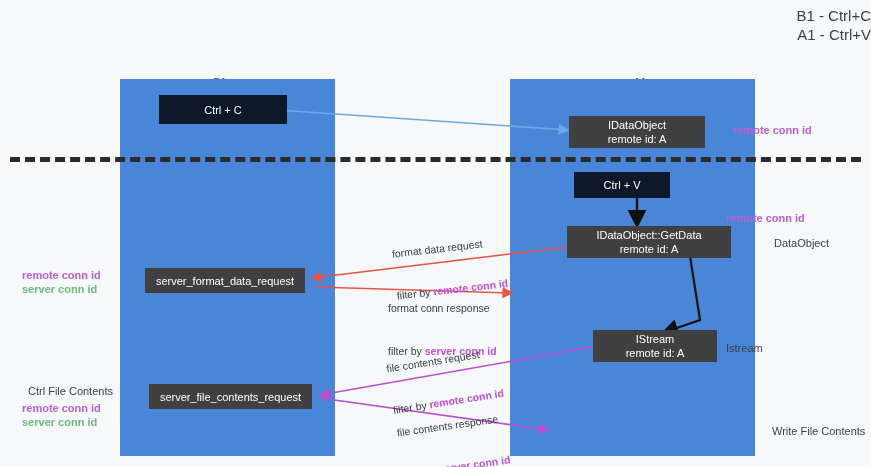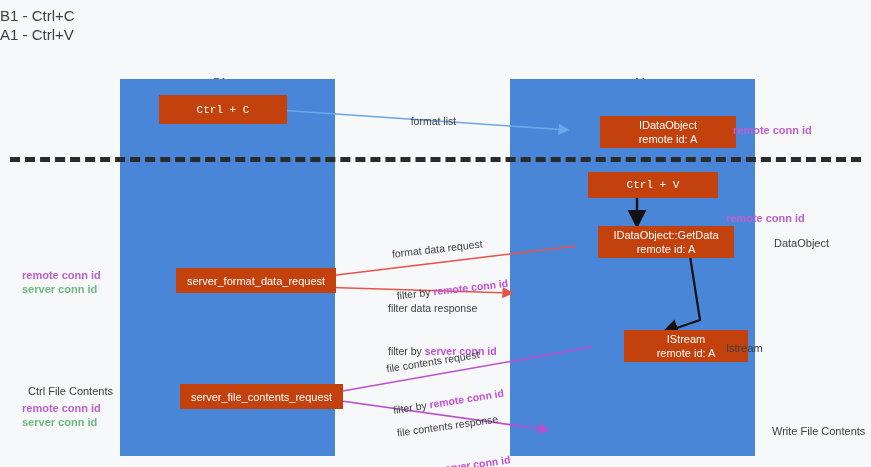--- a/index.html
+++ b/index.html
@@ -12,21 +12,21 @@
     width: 871px;
     height: 467px;
     background: #f7f8f9;
     font-family: "Liberation Sans", sans-serif;
     overflow: hidden;
   }
   .title {
     position: absolute;
     left: 0; top: 6px;
     width: 871px;
-    text-align: left;
+    text-align: right;
     font-size: 15px;
     color: #3c4043;
     line-height: 19px;
     white-space: pre;
   }
   .col-header {
     position: absolute;
     text-align: center;
     font-size: 11px;
     color: #3c4043;
@@ -43,22 +43,22 @@
     display: flex;
     flex-direction: column;
     align-items: center;
     justify-content: center;
     color: #ffffff;
     font-size: 11px;
     line-height: 14px;
     text-align: center;
     white-space: pre;
   }
-  .box-green { background: #c2410c; font-family: Liberation Mono, monospace; }
-  .box-orange { background: #c2410c; margin-left: 31px; }
+  .box-green { background: #0f172a; }
+  .box-orange { background: #404040; }
   .side-label {
     position: absolute;
     font-size: 11px;
     line-height: 14px;
     color: #3c4043;
     white-space: pre;
   }
   .conn-label {
     position: absolute;
     font-size: 11px;
@@ -147,25 +147,25 @@
 
   <div class="box box-green" style="left:159px; top:95px; width:128px; height:29px;">
     <div>Ctrl + C</div>
   </div>
 
   <div class="box box-orange" style="left:569px; top:116px; width:136px; height:32px;">
     <div>IDataObject</div>
     <div>remote id: A</div>
   </div>
 
-  <div class="box box-green" style="left:588px; top:172px; width:130px; height:26px;">
+  <div class="box box-green" style="left:574px; top:172px; width:96px; height:26px;">
     <div>Ctrl + V</div>
   </div>
 
-  <div class="box box-orange" style="left:567px; top:226px; width:136px; height:32px;">
+  <div class="box box-orange" style="left:567px; top:226px; width:164px; height:32px;">
     <div>IDataObject::GetData</div>
     <div>remote id: A</div>
   </div>
 
   <div class="box box-orange" style="left:145px; top:268px; width:160px; height:25px;">
     <div>server_format_data_request</div>
   </div>
 
 
   <div class="box box-orange" style="left:593px; top:330px; width:124px; height:32px;">
@@ -183,31 +183,28 @@
   <div class="side-label" style="left:726px; top:236px;padding-left:48px;">DataObject</div>
   <div class="side-label" style="left:726px; top:341px;">Istream</div>
   <div class="side-label" style="left:733px; top:424px;margin-left:39px;">Write File Contents</div>
 
   <div class="conn-label c-remote" style="left:22px; top:268px;">remote conn id</div>
   <div class="conn-label c-server" style="left:22px; top:282px;">server conn id</div>
   <div class="side-label" style="left:28px; top:384px;">Ctrl File Contents</div>
   <div class="conn-label c-remote" style="left:22px; top:401px;">remote conn id</div>
   <div class="conn-label c-server" style="left:22px; top:415px;">server conn id</div>
 
-  <div class="arrow-label" style="left:399px; top:100px;">
-    <span>format list</span>
-  </div>
 
   <div class="arrow-label" style="left:388px; top:219px; transform: rotate(-6.5deg);">
     <div>format data request</div>
     <div><span>filter by </span><b>remote conn id</b></div>
   </div>
 
   <div class="arrow-label" style="left:388px; top:273px;">
-    <div>filter data response</div>
+    <div>format conn response</div>
     <div style="margin-top:1px;"><span>filter by </span><b>server conn id</b></div>
   </div>
 
   <div class="arrow-label" style="left:381px; top:334px; transform: rotate(-9deg);">
     <div>file contents request</div>
     <div><span>filter by </span><b>remote conn id</b></div>
   </div>
 
   <div class="arrow-label" style="left:392px; top:398px; transform: rotate(-8deg);">
     <div>file contents response</div>

